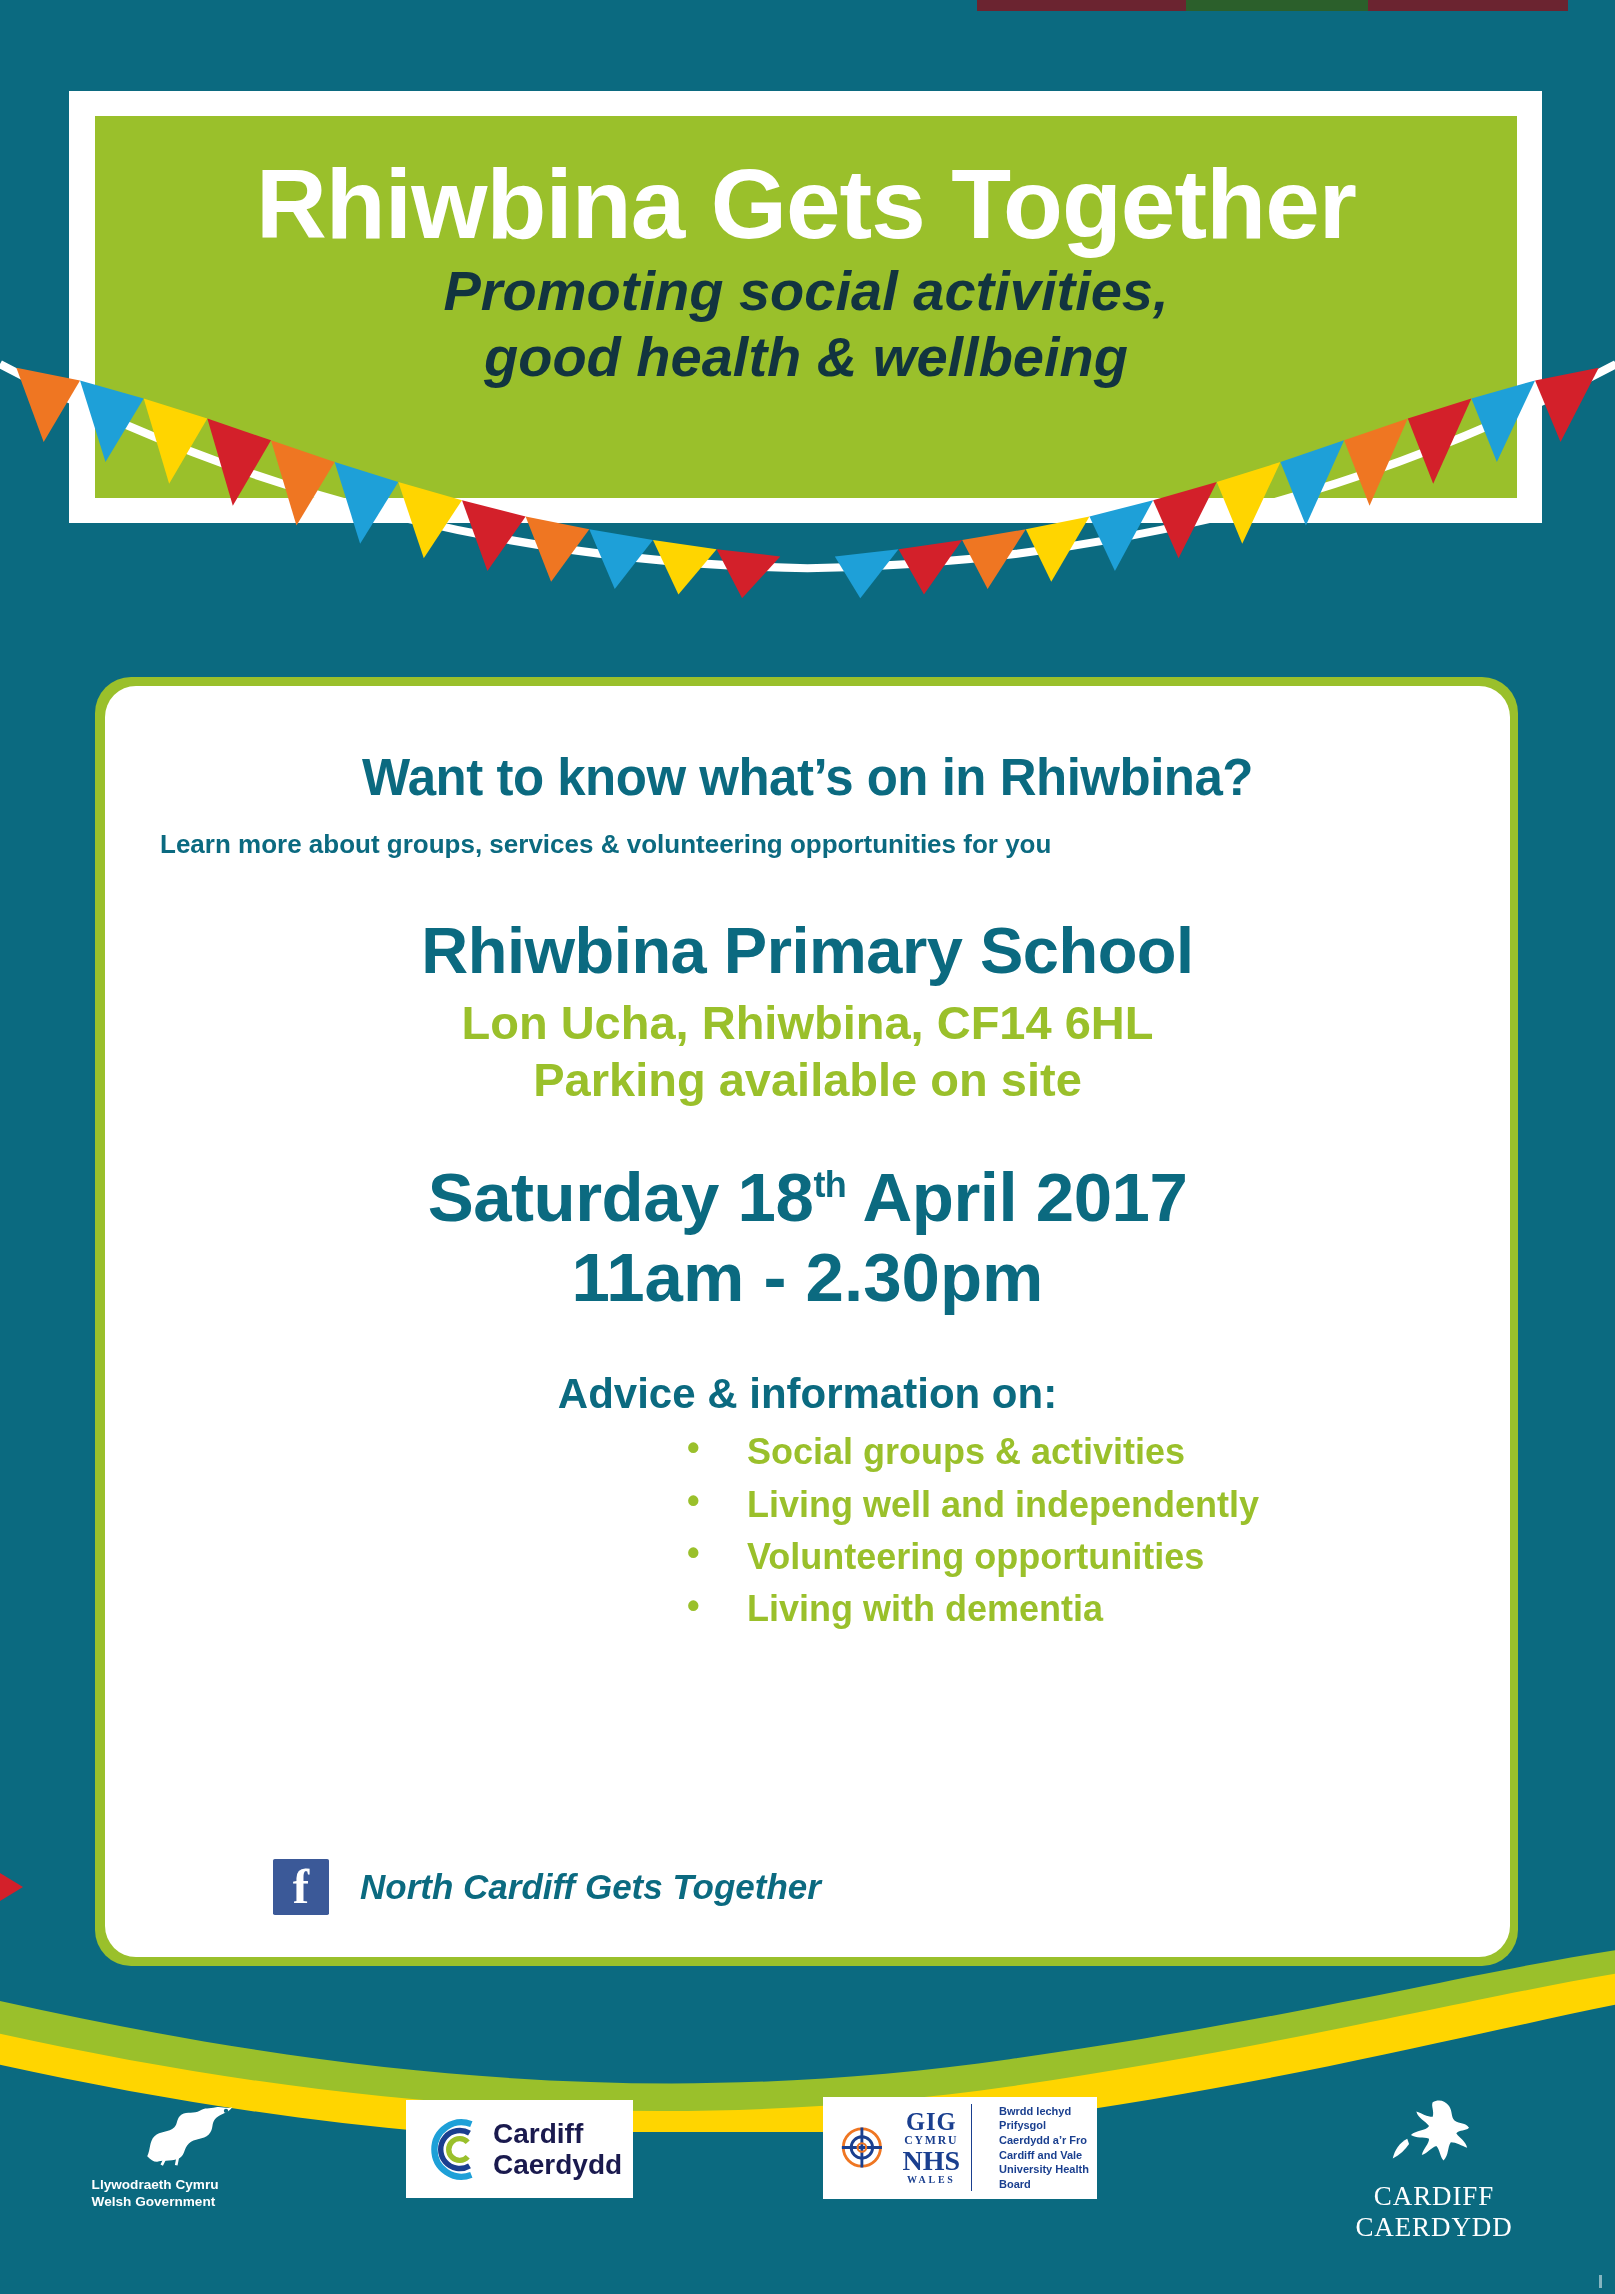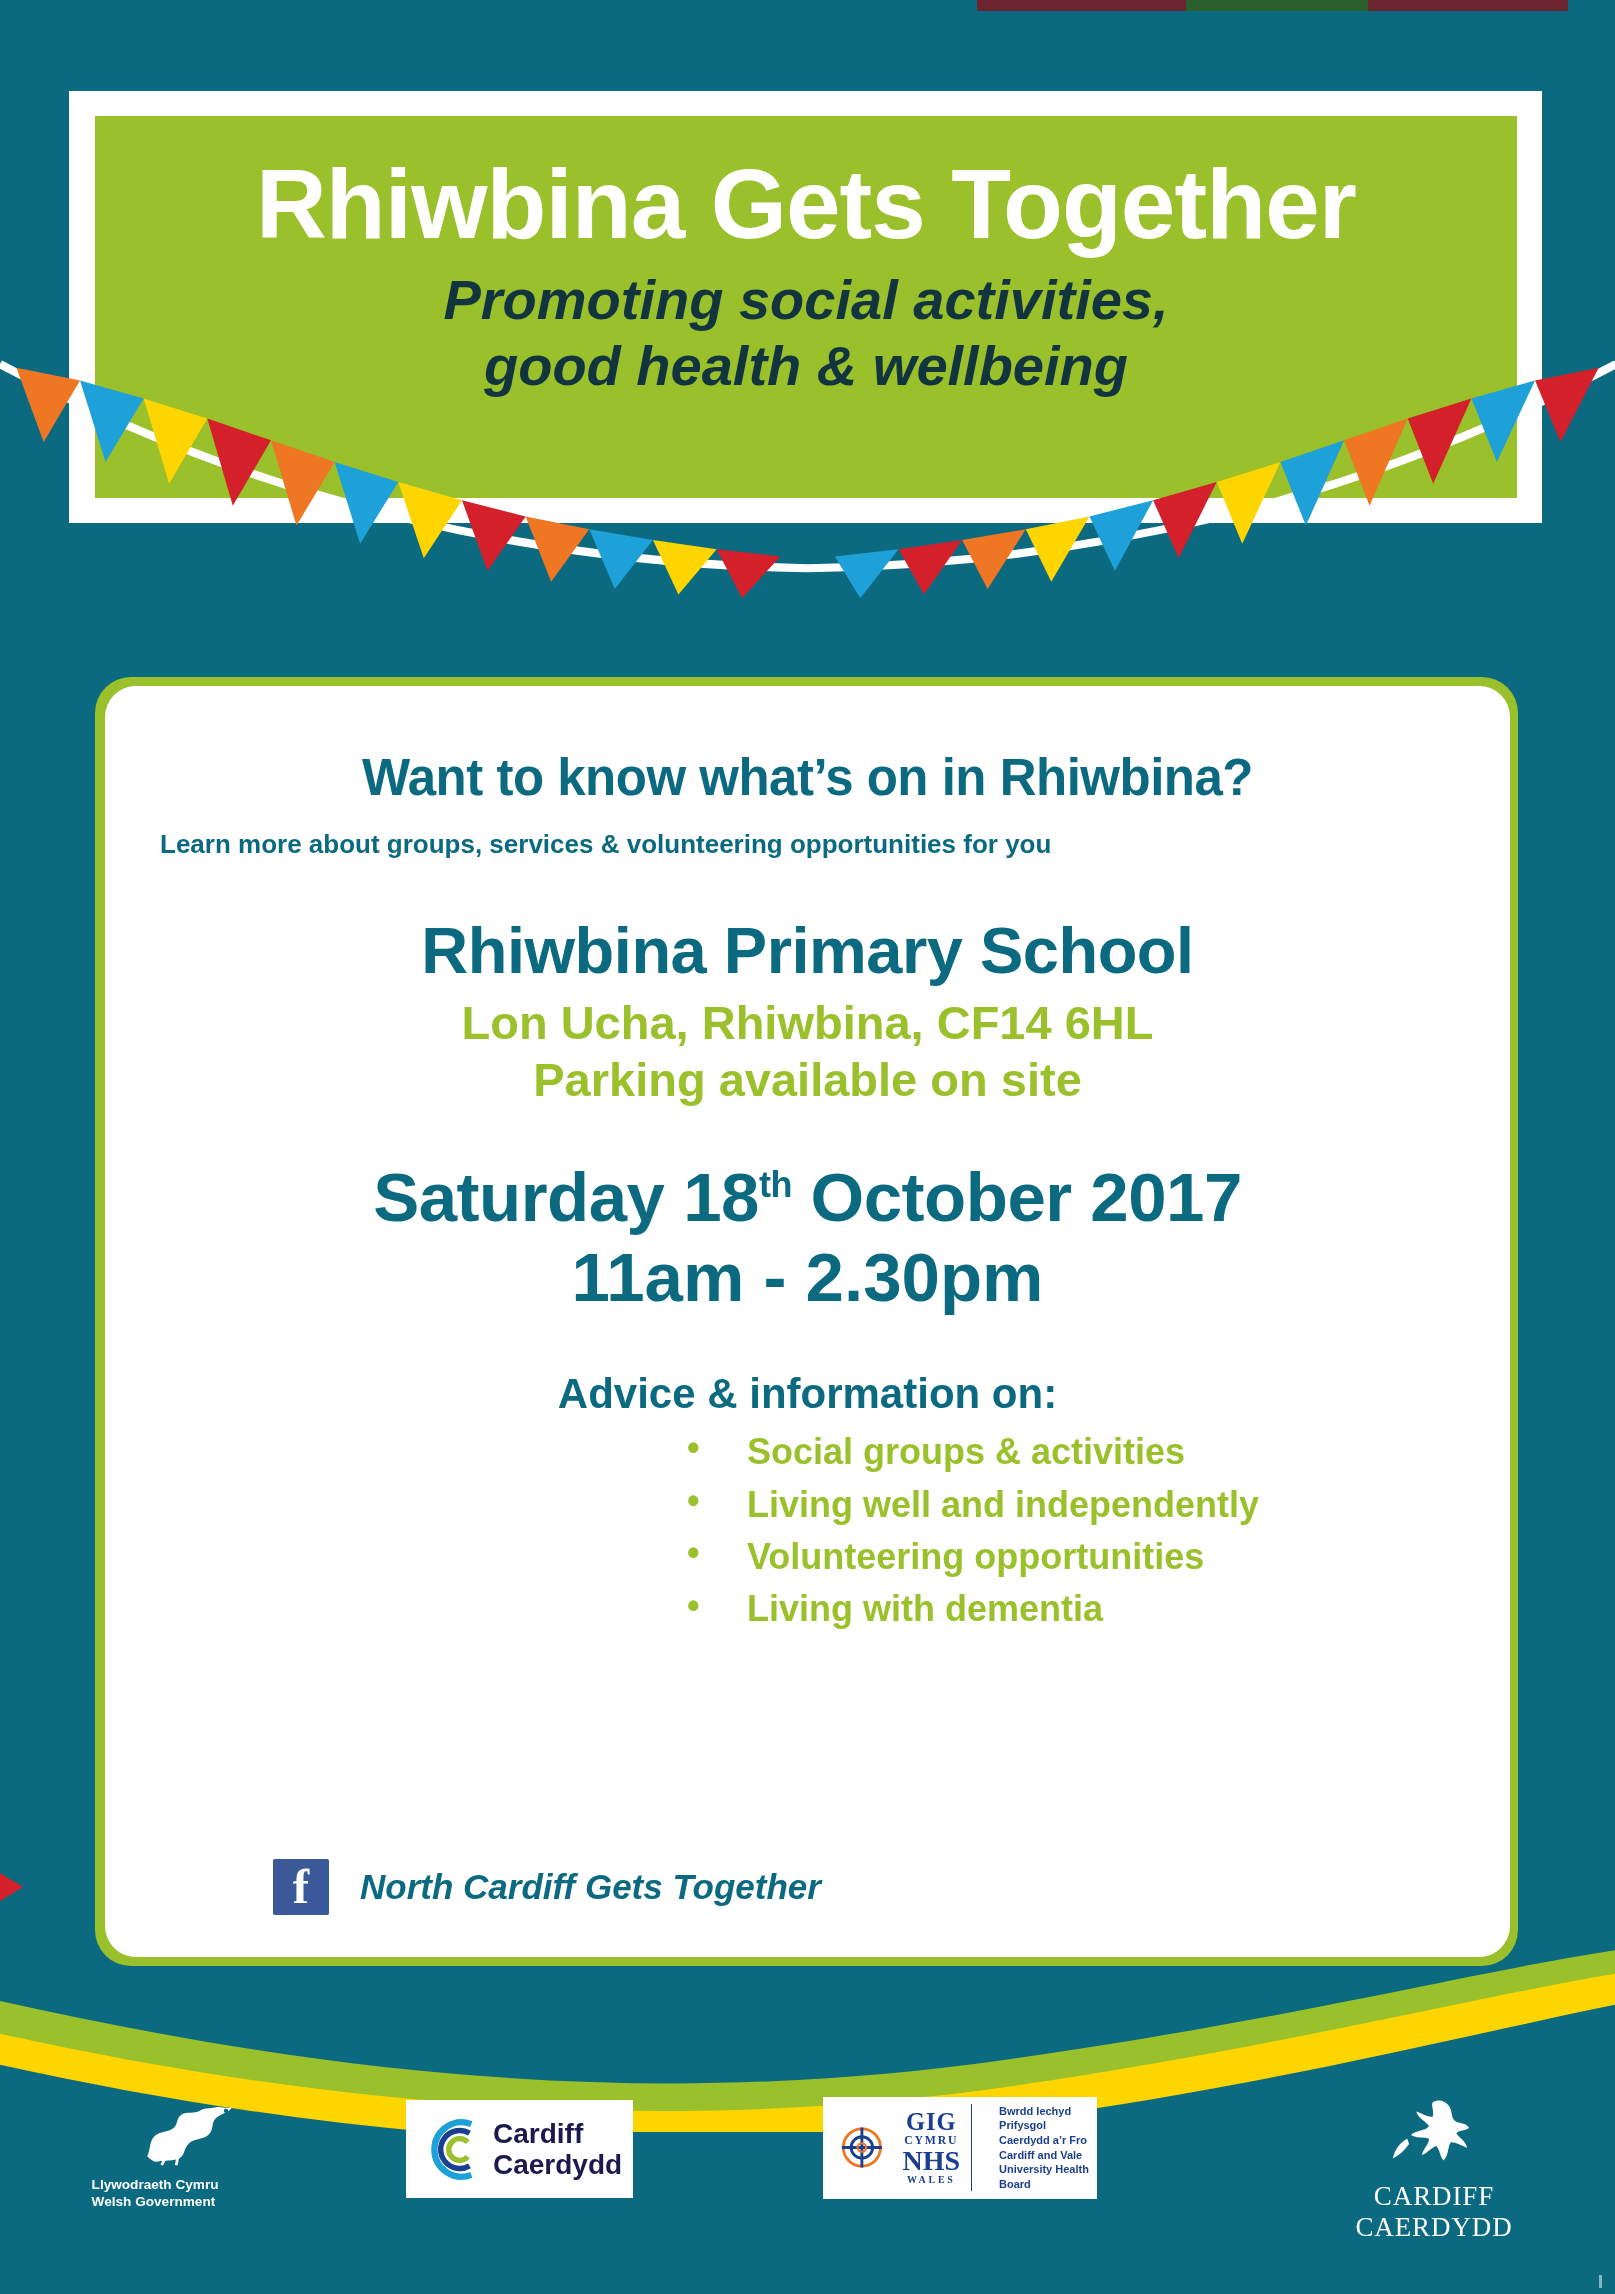--- a/index.html
+++ b/index.html
@@ -50,21 +50,21 @@
     line-height: 1.08;
     white-space: nowrap;
   }
   .subtitle {
     color: #12343f;
     font-size: 56px;
     font-weight: bold;
     font-style: italic;
     line-height: 1.18;
     text-align: center;
-    margin-top: 9px;
+    margin-top: 0;
   }
   
   .bunting {
     position: absolute;
     left: 0;
     top: 355px;
     width: 1616px;
     height: 245px;
     pointer-events: none;
   }
@@ -402,21 +402,21 @@
   <div class="card-outer"></div>
   <div class="card">
     <div class="q-title">Want to know what’s on in Rhiwbina?</div>
     <div class="q-sub">Learn more about groups, services &amp; volunteering opportunities for you</div>
 
     <div class="venue">Rhiwbina Primary School</div>
     <div class="venue-addr">Lon Ucha, Rhiwbina, CF14 6HL</div>
     <div class="venue-parking">Parking available on site</div>
 
     <div class="date-line">
-      <span>Saturday 18</span><sup>th</sup><span> October 2017</span>
+      <span>Saturday 18</span><sup>th</sup><span> April 2017</span>
     </div>
     <div class="time-line">11am - 2.30pm</div>
 
     <div class="advice-head">Advice &amp; information on:</div>
     <ul class="advice-list">
       <li>Social groups &amp; activities</li>
       <li>Living well and independently</li>
       <li>Volunteering opportunities</li>
       <li>Living with dementia</li>
     </ul>

